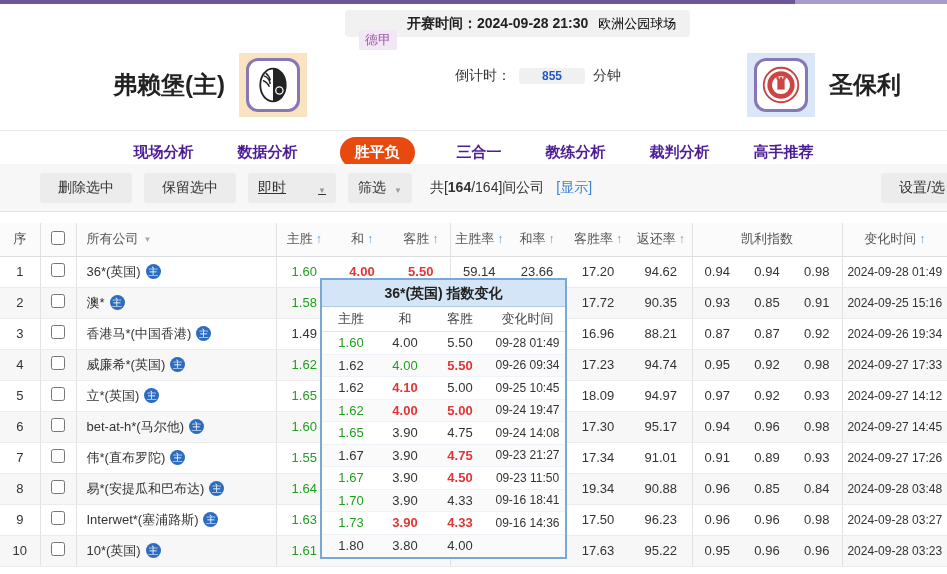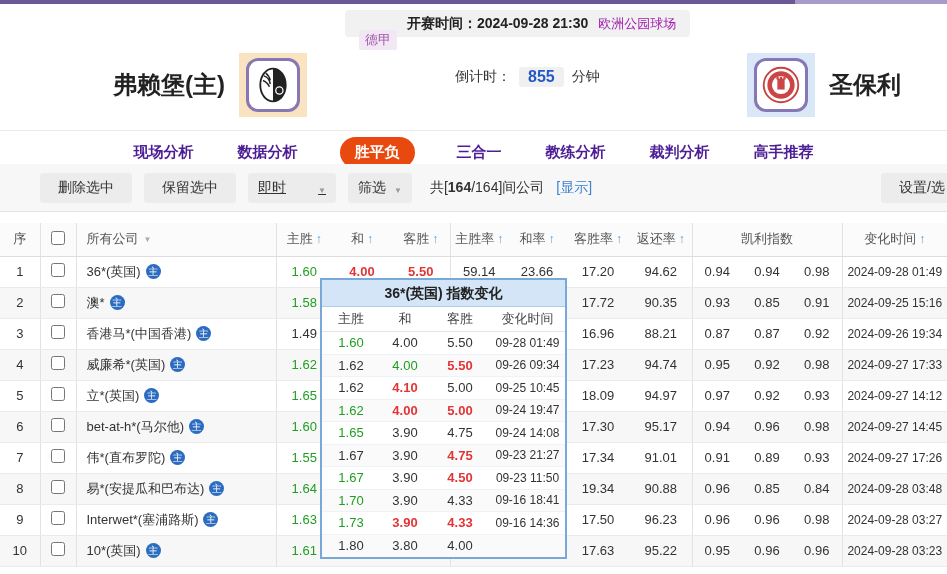--- a/index.html
+++ b/index.html
@@ -9,36 +9,36 @@
 
   
   .topbar { position:absolute; top:0; left:0; width:100%; height:4px;
     background:linear-gradient(to right,#6a5795 0%,#6a5795 84%,#a79bc9 84%,#a79bc9 100%); }
 
   
   .infobar { position:absolute; top:10px; left:345px; height:27px; display:flex; align-items:center;
     gap:10px; background:#f1f1f2; border-radius:4px; padding:0 14px; }
   .league-chip { background:#f2e7f4; color:#a05aa8; padding:1px 6px; font-size:13px; border-radius:2px;margin-top:32px; }
   .kickoff { font-weight:700; color:#222; font-size:14px; }
-  .venue { color:#a21caf; font-size:13px; }
+  .venue { color:#000000; font-size:13px; }
 
   
   .match-header { position:absolute; top:45px; left:0; width:100%; height:85px; }
   .team { position:absolute; display:flex; align-items:center; gap:14px; top:8px; }
   .team.home { left:113px; }
   .team.away { right:46px; }
   .team-name { font-size:24px; font-weight:700; color:#222; }
   .logo-wrap { width:68px; height:64px; display:flex; align-items:center; justify-content:center; }
   .home-wrap { background:#f9e3c0; }
   .away-wrap { background:#d9e7f7; }
   .logo-box { width:54px; height:54px; background:#fff; border:3px solid #8677b5; border-radius:12px;
     display:flex; align-items:center; justify-content:center; }
   .countdown { position:absolute; left:455px; top:22px; display:flex; align-items:center; gap:8px; }
   .cd-label { font-size:14px; color:#333; }
-  .cd-value { background:#f0f0f1; border-radius:3px; padding:1px 9px; color:#2359c4; font-size:16px; font-weight:700; }
+  .cd-value { background:#f0f0f1; border-radius:3px; padding:1px 23px; color:#2359c4; font-size:12px; font-weight:700; }
   .cd-unit { font-size:14px; color:#333; }
 
   
   .nav { position:absolute; top:130px; left:0; width:100%; height:44px; border-top:1px solid #e9e9e9;
     border-bottom:1px solid #e9e9e9; display:flex; align-items:center; justify-content:center; gap:40px; background:#fff; }
   .tab { font-size:15px; font-weight:700; color:#4c1d95; cursor:pointer; padding:6px 2px; }
   .tab.active { background:#e8490f; color:#fff; border-radius:16px; padding:6px 15px; }
 
   
   .toolbar { position:absolute; top:164px; left:0; width:100%; height:48px; background:#f7f7f8;

